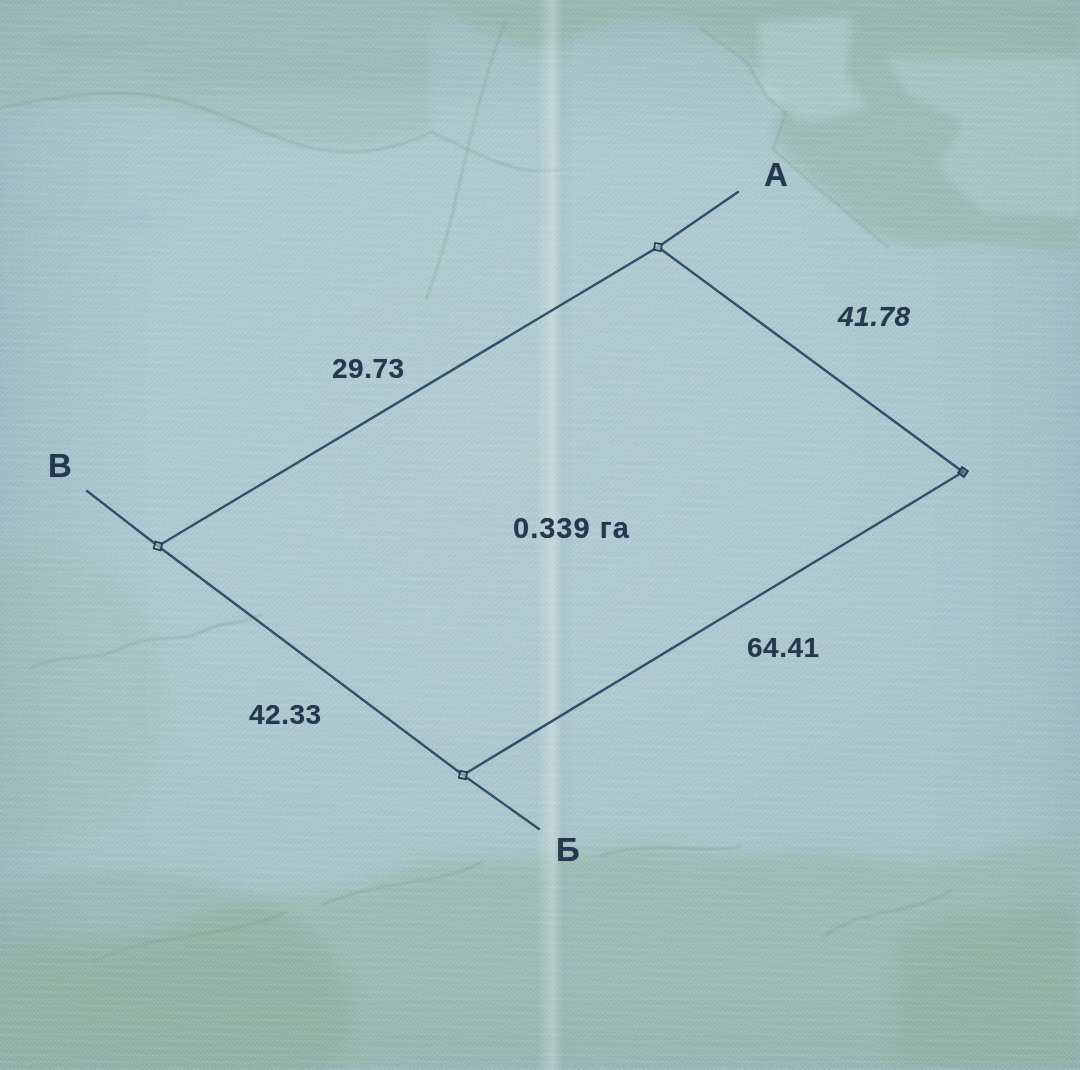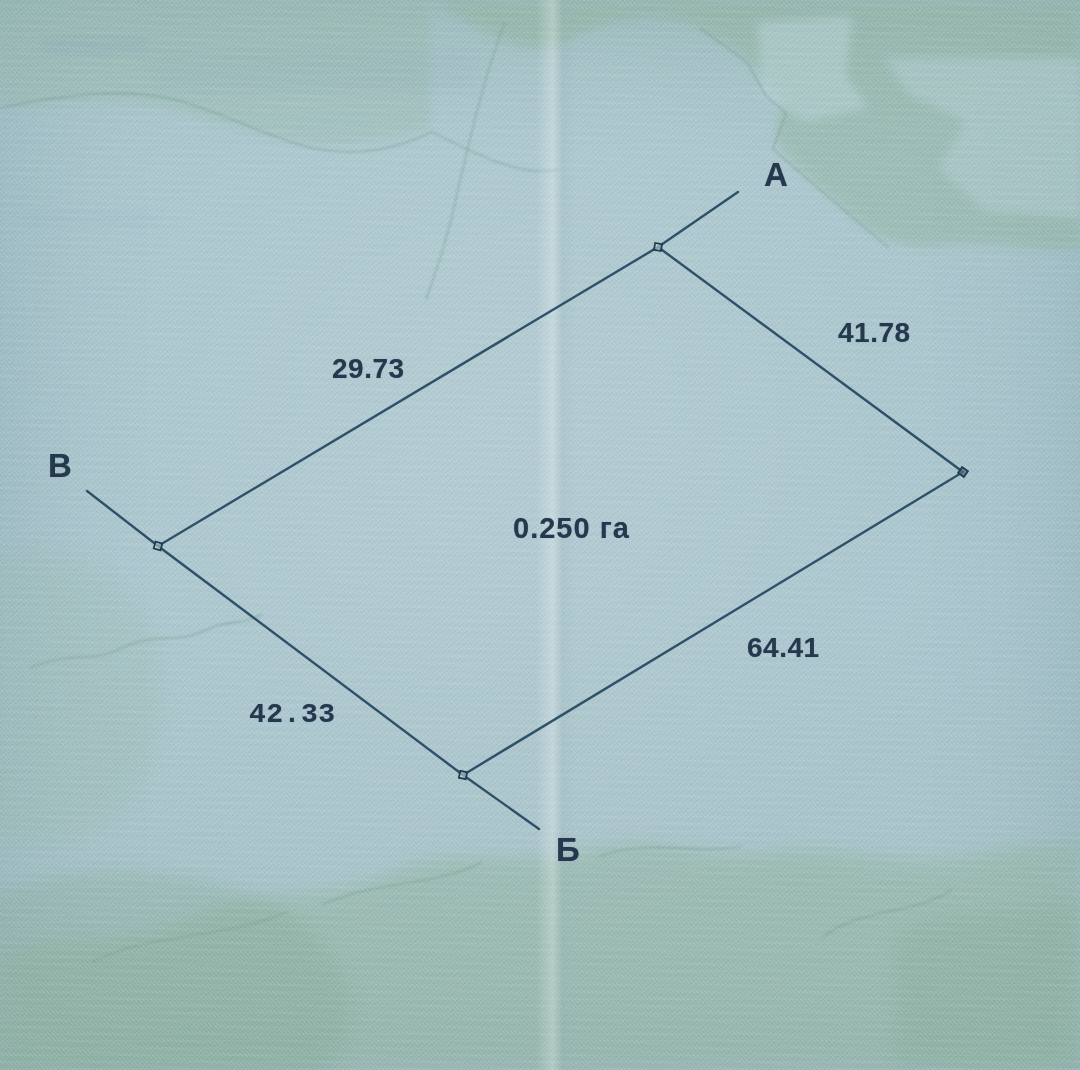--- a/index.html
+++ b/index.html
@@ -122,19 +122,19 @@
       <rect x="459.5" y="771.5" width="7" height="7" transform="rotate(12 463 775)"></rect>
       <rect x="154.5" y="542.5" width="7" height="7" transform="rotate(15 158 546)"></rect>
     </g>
   </svg>
 
   <div class="lbl vertex-letter" style="left:764px; top:158px;">А</div>
   <div class="lbl vertex-letter" style="left:48px; top:449px;">В</div>
   <div class="lbl vertex-letter" style="left:556px; top:833px;">Б</div>
 
   <div class="lbl side-len" style="left:332px; top:354px;">29.73</div>
-  <div class="lbl side-len" style="left:838px; top:318px;">41.78</div>
+  <div class="lbl side-len" style="left:838px; top:302px;font-style:italic;">41.78</div>
   <div class="lbl side-len" style="left:727px; top:633px;margin-left:20px;">64.41</div>
-  <div class="lbl side-len" style="left:249px; top:700px;font-family:Liberation Mono, monospace;">42.33</div>
+  <div class="lbl side-len" style="left:249px; top:700px;">42.33</div>
 
-  <div class="lbl area-lbl" style="left:513px; top:513px;">0.250 га</div>
+  <div class="lbl area-lbl" style="left:513px; top:513px;">0.339 га</div>
 
 </div>
 
 </body></html>

